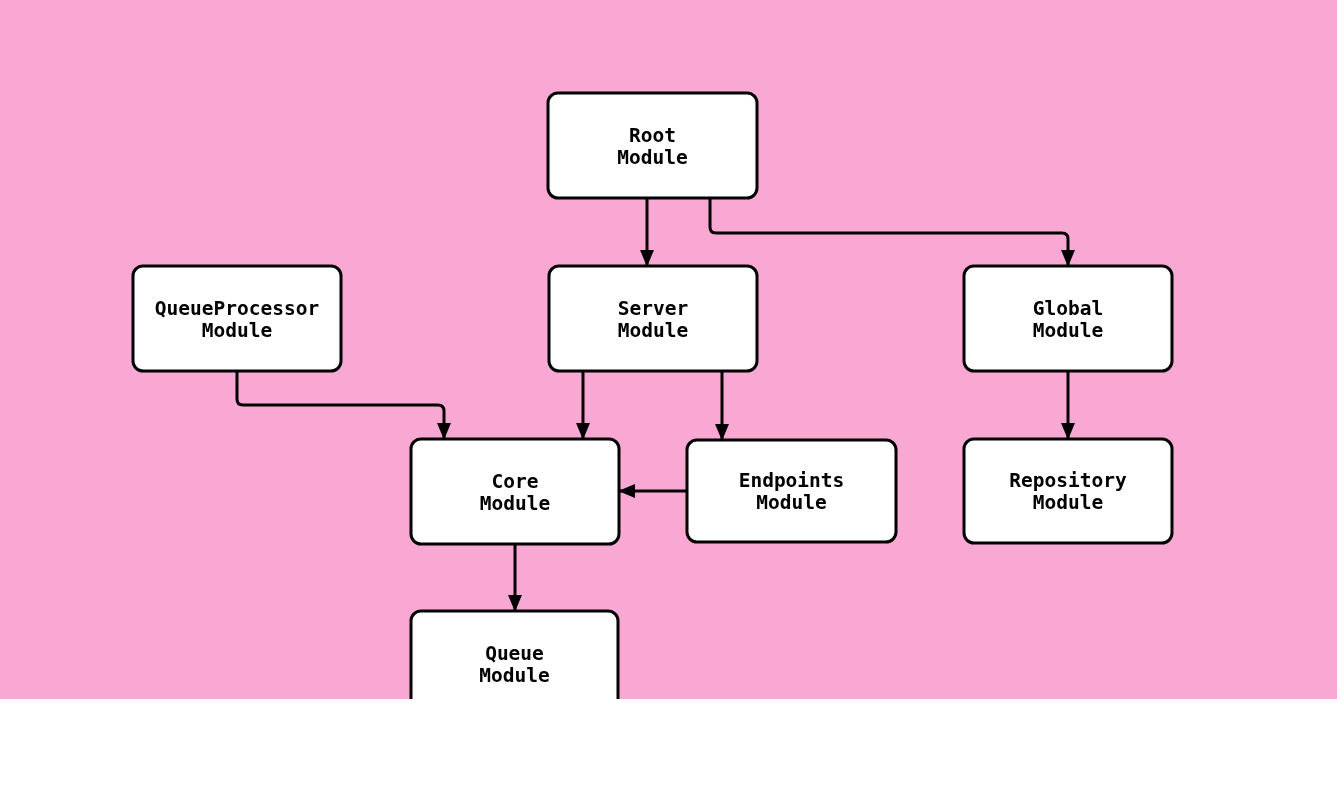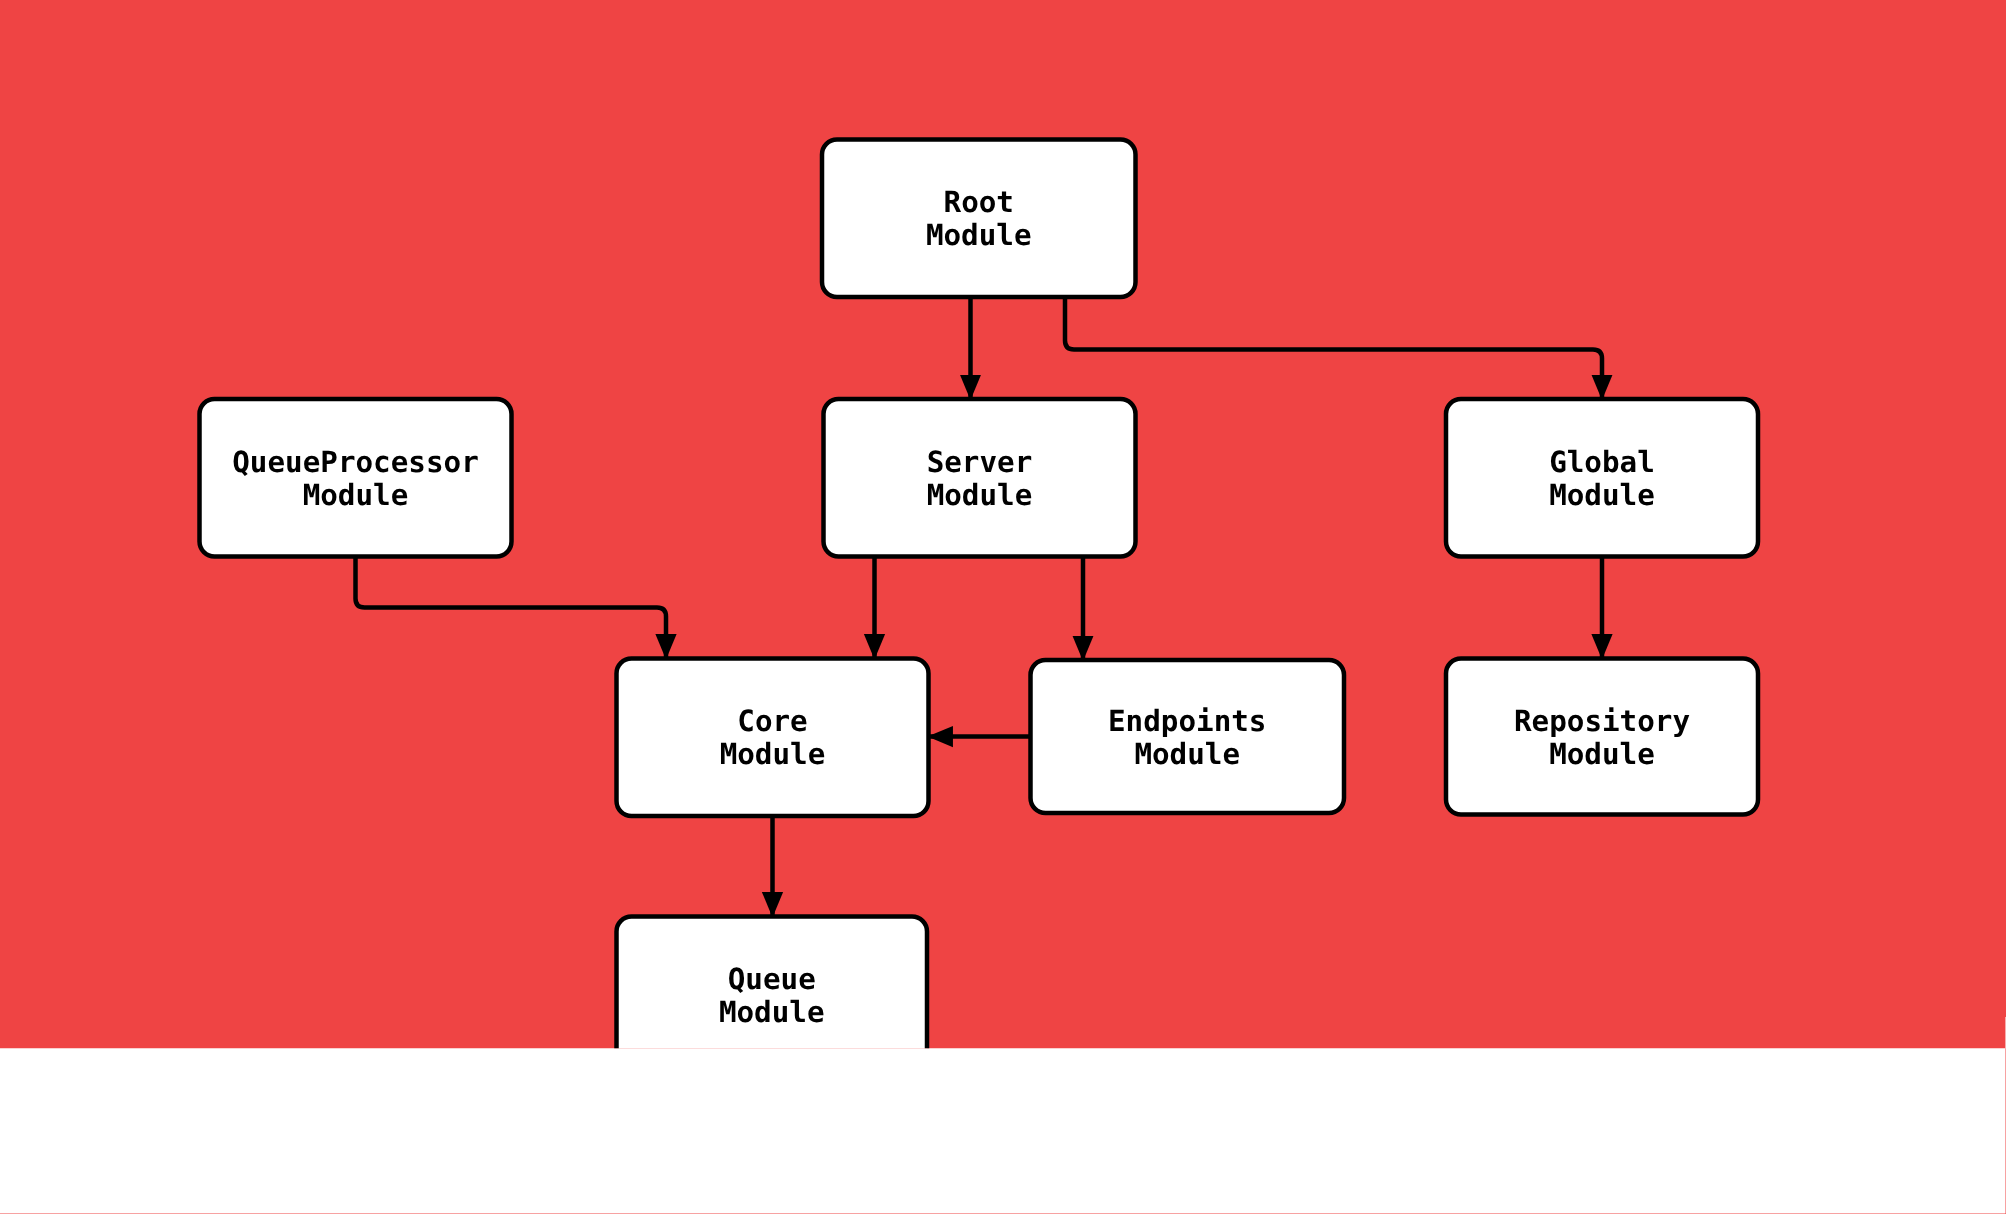--- a/index.html
+++ b/index.html
@@ -4,21 +4,21 @@
 <style>
   html, body {
     margin: 0;
     padding: 0;
     background: #ffffff;
   }
   .canvas {
     position: relative;
     width: 1337px;
     height: 699px;
-    background: #ef4444;
+    background: #f9a8d4;
     overflow: hidden;
   }
   svg {
     display: block;
     font-family: "DejaVu Sans Mono", "Liberation Mono", monospace;
   }
   .node-rect {
     fill: #ffffff;
     stroke: #000000;
     stroke-width: 3;

